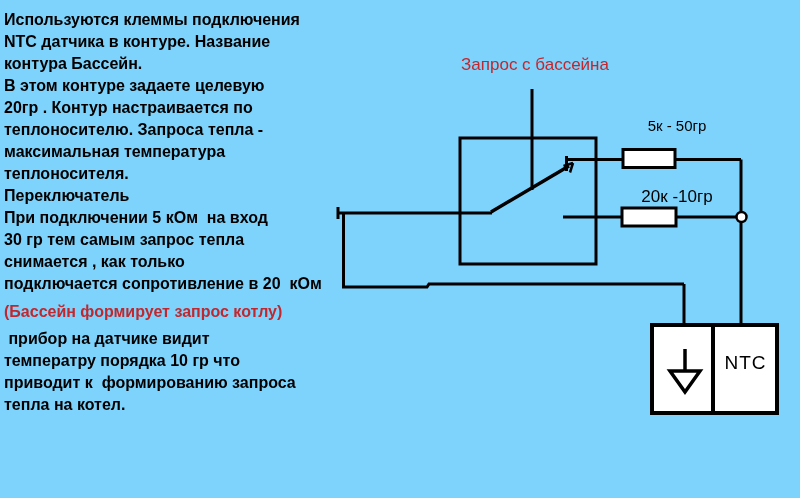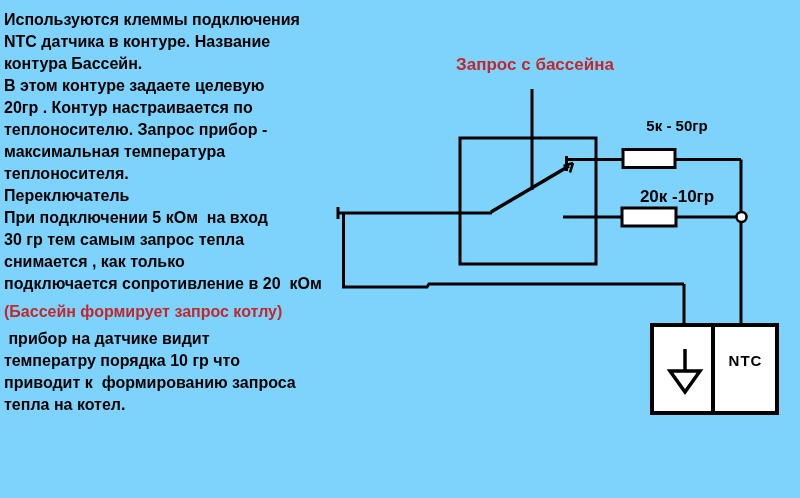--- a/index.html
+++ b/index.html
@@ -20,42 +20,42 @@
     color:#000;
     white-space:pre;
   }
   .tline.red{color:#c2272d;}
   .red1{margin-top:8px;margin-bottom:4px;}
   .red2{margin-top:6px;margin-bottom:5px;}
 
   
   .dlabel{
     position:absolute;
-    font-weight:700;color:#000;
+    font-weight:400;color:#000;
     text-align:center;white-space:pre;
   }
   .dtitle{left:441px;top:55px;width:188px;font-size:17px;color:#c2272d;}
   .r1label{left:612px;top:117px;width:130px;font-size:15px;}
   .r2label{left:610px;top:187px;width:134px;font-size:17px;}
-  .ntclabel{left:714px;top:352px;width:63px;font-size:15px;letter-spacing:1px;}
+  .ntclabel{left:714px;top:352px;width:63px;font-size:19px;letter-spacing:1px;}
 
   svg.circuit{position:absolute;left:0;top:0;}
 </style>
 </head>
 <body>
 
 <div class="canvas">
 
   <div class="notes">
     <div class="tline">Используются клеммы подключения</div>
     <div class="tline">NTC датчика в контуре. Название</div>
     <div class="tline">контура Бассейн.</div>
     <div class="tline">В этом контуре задаете целевую</div>
     <div class="tline">20гр . Контур настраивается по</div>
-    <div class="tline">теплоносителю. Запрос прибор -</div>
+    <div class="tline">теплоносителю. Запроса тепла -</div>
     <div class="tline">максимальная температура</div>
     <div class="tline">теплоносителя.</div>
     <div class="tline">Переключатель</div>
     <div class="tline">При подключении 5 кОм  на вход</div>
     <div class="tline">30 гр тем самым запрос тепла</div>
     <div class="tline">снимается , как только</div>
     <div class="tline">подключается сопротивление в 20  кОм</div>
     <div class="tline red red2">(Бассейн формирует запрос котлу)</div>
     <div class="tline"> прибор на датчике видит</div>
     <div class="tline">температру порядка 10 гр что</div>

